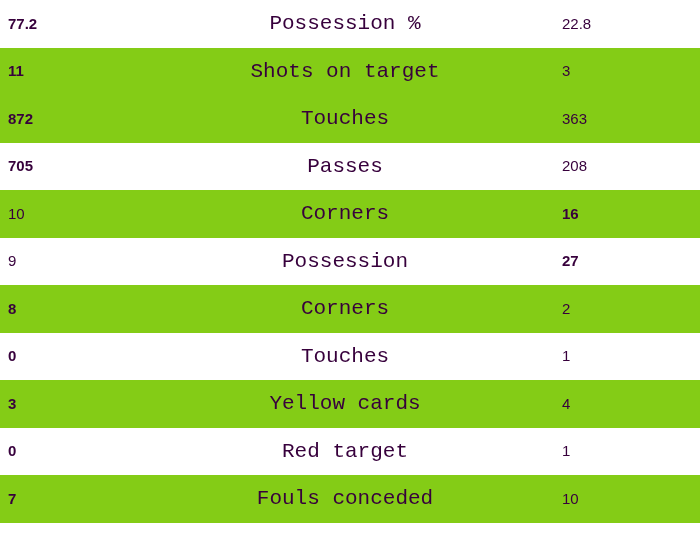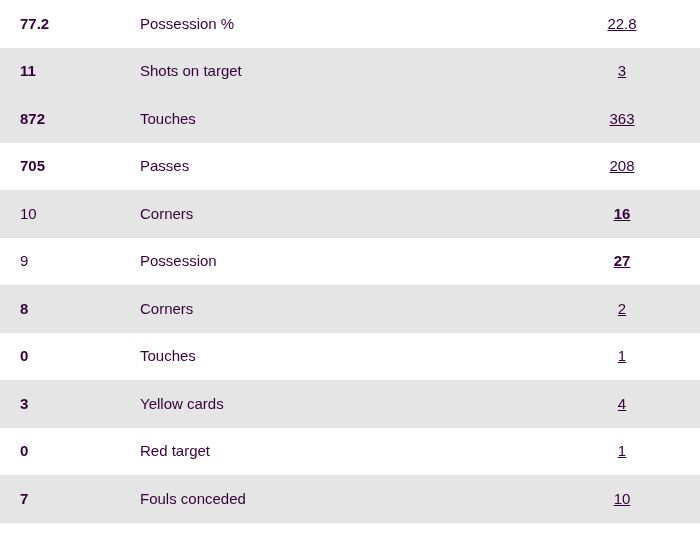--- a/index.html
+++ b/index.html
@@ -16,49 +16,49 @@
   }
   .stats-table {
     width: 700px;
     border-collapse: collapse;
     table-layout: fixed;
   }
   .stats-row {
     height: 47.5px;
   }
   .stats-row.alt {
-    background: #e5e5e5;
+    background: #84cc16;
   }
   .stats-row.plain {
     background: #ffffff;
   }
   .cell {
     font-size: 15px;
     color: #37003c;
     vertical-align: middle;
     padding: 0;
     line-height: 1.2;
   }
   .cell-home {
     width: 120px;
     text-align: left;
-    padding-left: 20px;
+    padding-left: 8px;
     font-size: 15px;
   }
   .cell-label {
-    text-align: left;
-    font-size: 15px;
+    text-align: center;
+    font-size: 21px;
     color: #37003c;
+    font-family: Liberation Mono, monospace;
   }
   .cell-away {
     width: 120px;
-    text-align: center;
+    text-align: left;
     padding-right: 18px;
     font-size: 15px;
-    text-decoration: underline;
   }
   .bold {
     font-weight: bold;
   }
   .normal {
     font-weight: normal;
   }
 </style>
 </head>
 <body>

